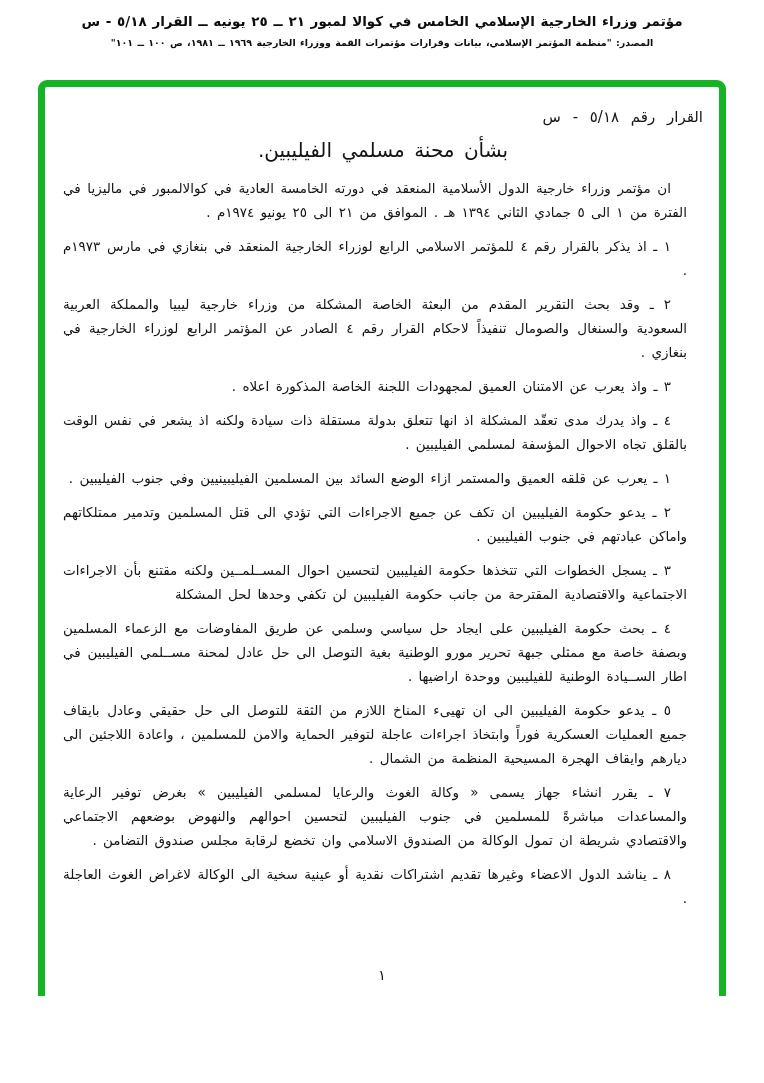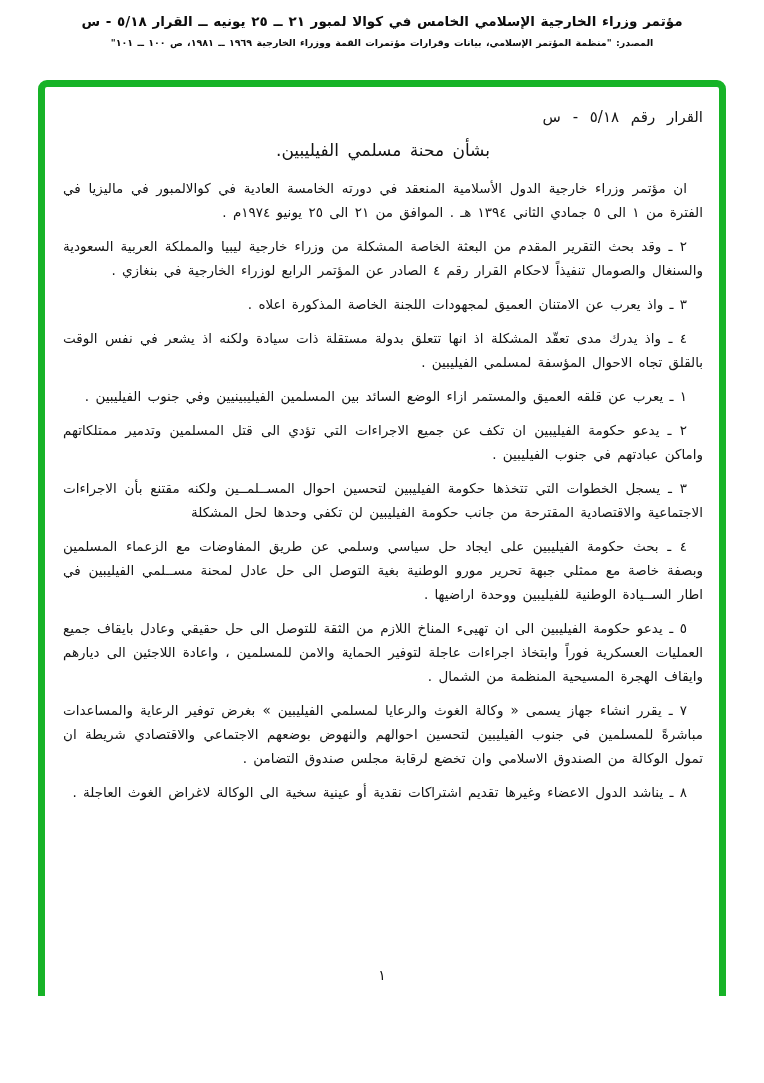--- a/index.html
+++ b/index.html
@@ -48,26 +48,26 @@
     overflow: hidden;
     background: #ffffff;
   }
   .res-title {
     font-size: 15px;
     word-spacing: 7px;
     margin: 4px 0 9px 0;
   }
   .res-subtitle {
     text-align: center;
-    font-size: 17px;
+    font-size: 20px;
     word-spacing: 3px;
     margin: 0 0 14px 0;
   }
   p.para {
-    margin: 0 0 10px 0;
+    margin: 0 16px 10px 0;
     text-indent: 16px;
   }
   .page-number {
     position: absolute;
     bottom: 13px; left: 0; right: 0;
     text-align: center;
     font-size: 14px;
     color: #111;
   }
 </style>
@@ -79,20 +79,21 @@
   <header class="doc-header">
     <div class="title-line">مؤتمر وزراء الخارجية الإسلامي الخامس في كوالا لمبور ٢١ ــ ٢٥ يونيه ــ القرار ٥/١٨ - س</div>
     <div class="source-line">المصدر: "منظمة المؤتمر الإسلامي، بيانات وقرارات مؤتمرات القمة ووزراء الخارجية ١٩٦٩ ــ ١٩٨١، ص ١٠٠ ــ ١٠١"</div>
   </header>
 
   <section class="green-frame">
     <div class="res-title">القرار رقم ٥/١٨ - س</div>
     <div class="res-subtitle">بشأن محنة مسلمي الفيليبين.</div>
 
     <p class="para">ان مؤتمر وزراء خارجية الدول الأسلامية المنعقد في دورته الخامسة العادية في كوالالمبور في ماليزيا في الفترة من ١ الى ٥ جمادي الثاني ١٣٩٤ هـ . الموافق من ٢١ الى ٢٥ يونيو ١٩٧٤م .</p>
+    <p class="para">١ ـ اذ يذكر بالقرار رقم ٤ للمؤتمر الاسلامي الرابع لوزراء الخارجية المنعقد في بنغازي في مارس ١٩٧٣م .</p>
     <p class="para">٢ ـ وقد بحث التقرير المقدم من البعثة الخاصة المشكلة من وزراء خارجية ليبيا والمملكة العربية السعودية والسنغال والصومال تنفيذاً لاحكام القرار رقم ٤ الصادر عن المؤتمر الرابع لوزراء الخارجية في بنغازي .</p>
     <p class="para">٣ ـ واذ يعرب عن الامتنان العميق لمجهودات اللجنة الخاصة المذكورة اعلاه .</p>
     <p class="para">٤ ـ واذ يدرك مدى تعقّد المشكلة اذ انها تتعلق بدولة مستقلة ذات سيادة ولكنه اذ يشعر في نفس الوقت بالقلق تجاه الاحوال المؤسفة لمسلمي الفيليبين .</p>
     <p class="para">١ ـ يعرب عن قلقه العميق والمستمر ازاء الوضع السائد بين المسلمين الفيليبينيين وفي جنوب الفيليبين .</p>
     <p class="para">٢ ـ يدعو حكومة الفيليبين ان تكف عن جميع الاجراءات التي تؤدي الى قتل المسلمين وتدمير ممتلكاتهم واماكن عبادتهم في جنوب الفيليبين .</p>
     <p class="para">٣ ـ يسجل الخطوات التي تتخذها حكومة الفيليبين لتحسين احوال المســلمــين ولكنه مقتنع بأن الاجراءات الاجتماعية والاقتصادية المقترحة من جانب حكومة الفيليبين لن تكفي وحدها لحل المشكلة</p>
     <p class="para">٤ ـ بحث حكومة الفيليبين على ايجاد حل سياسي وسلمي عن طريق المفاوضات مع الزعماء المسلمين وبصفة خاصة مع ممثلي جبهة تحرير مورو الوطنية بغية التوصل الى حل عادل لمحنة مســلمي الفيليبين في اطار الســيادة الوطنية للفيليبين ووحدة اراضيها .</p>
     <p class="para">٥ ـ يدعو حكومة الفيليبين الى ان تهيىء المناخ اللازم من الثقة للتوصل الى حل حقيقي وعادل بايقاف جميع العمليات العسكرية فوراً وابتخاذ اجراءات عاجلة لتوفير الحماية والامن للمسلمين ، واعادة اللاجئين الى ديارهم وايقاف الهجرة المسيحية المنظمة من الشمال .</p>
     <p class="para">٧ ـ يقرر انشاء جهاز يسمى « وكالة الغوث والرعايا لمسلمي الفيليبين » بغرض توفير الرعاية والمساعدات مباشرةً للمسلمين في جنوب الفيليبين لتحسين احوالهم والنهوض بوضعهم الاجتماعي والاقتصادي شريطة ان تمول الوكالة من الصندوق الاسلامي وان تخضع لرقابة مجلس صندوق التضامن .</p>
     <p class="para">٨ ـ يناشد الدول الاعضاء وغيرها تقديم اشتراكات نقدية أو عينية سخية الى الوكالة لاغراض الغوث العاجلة .</p>

